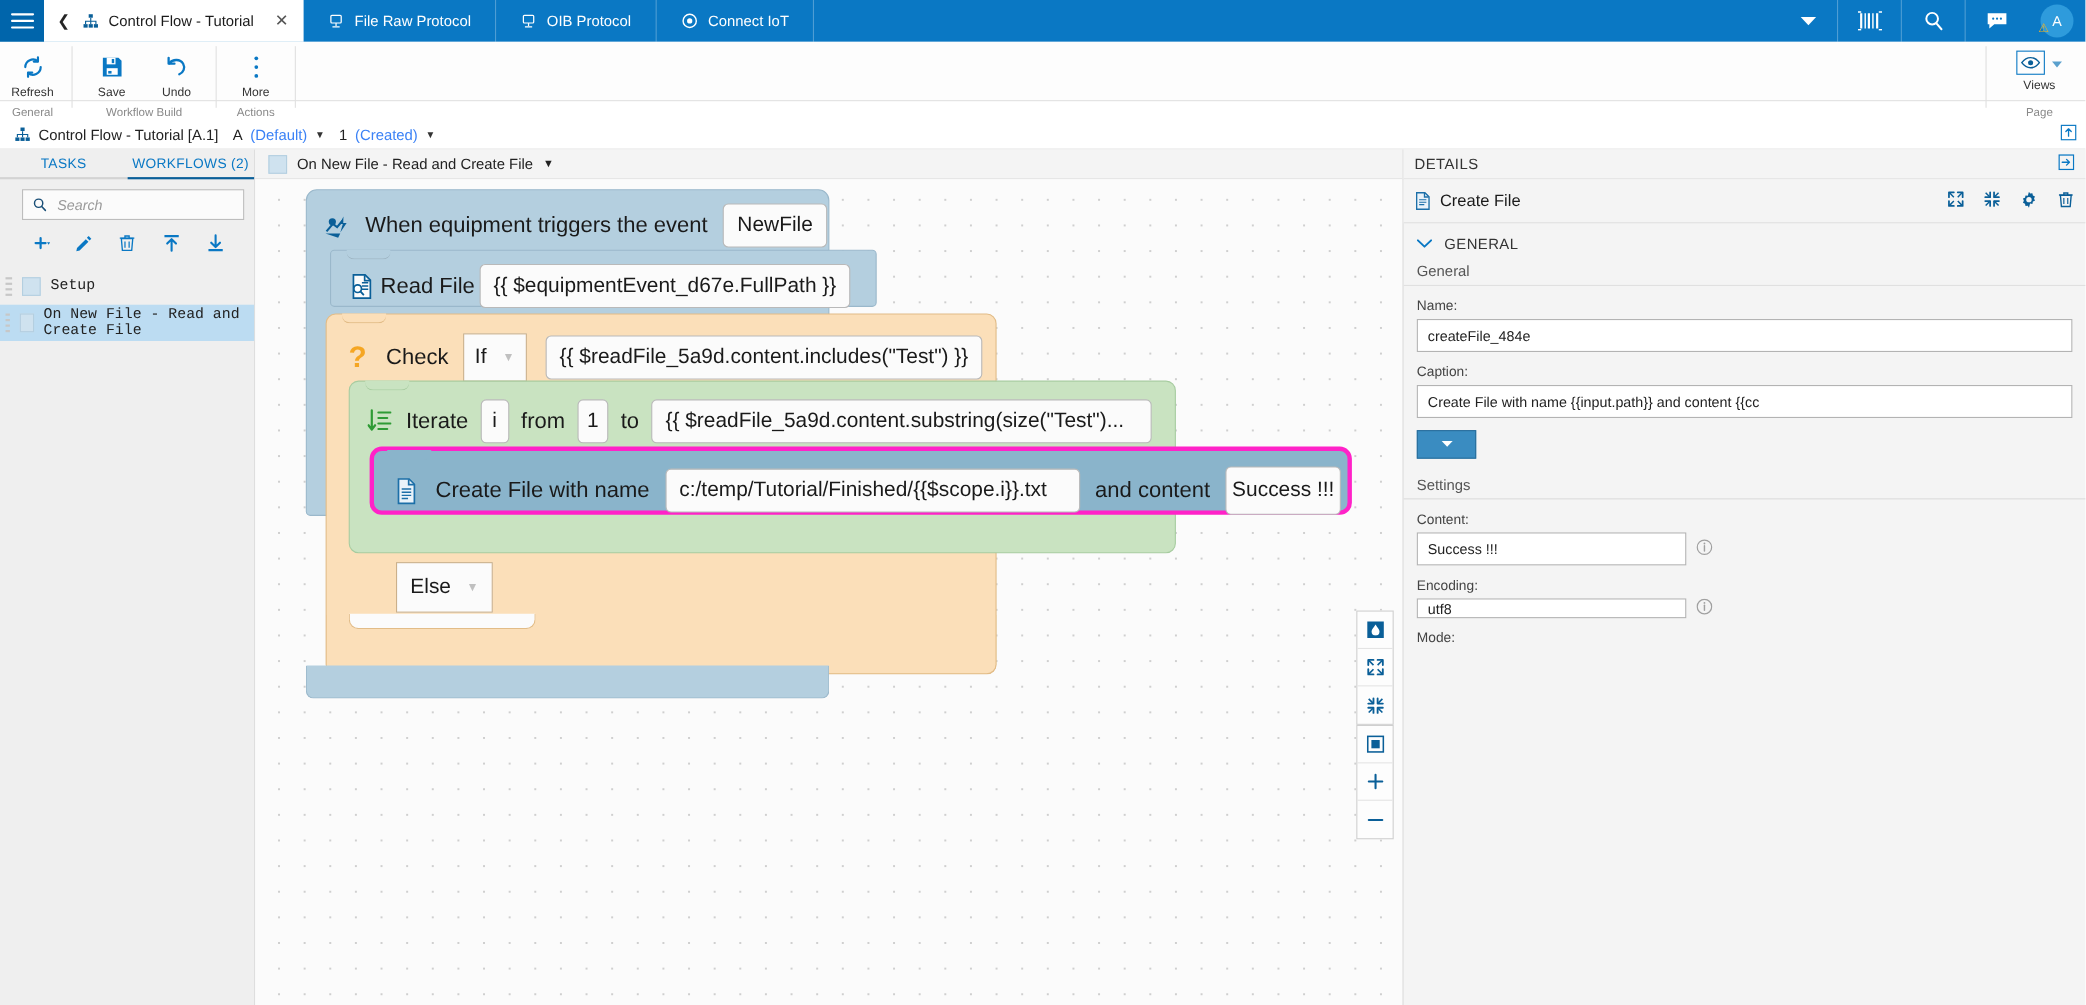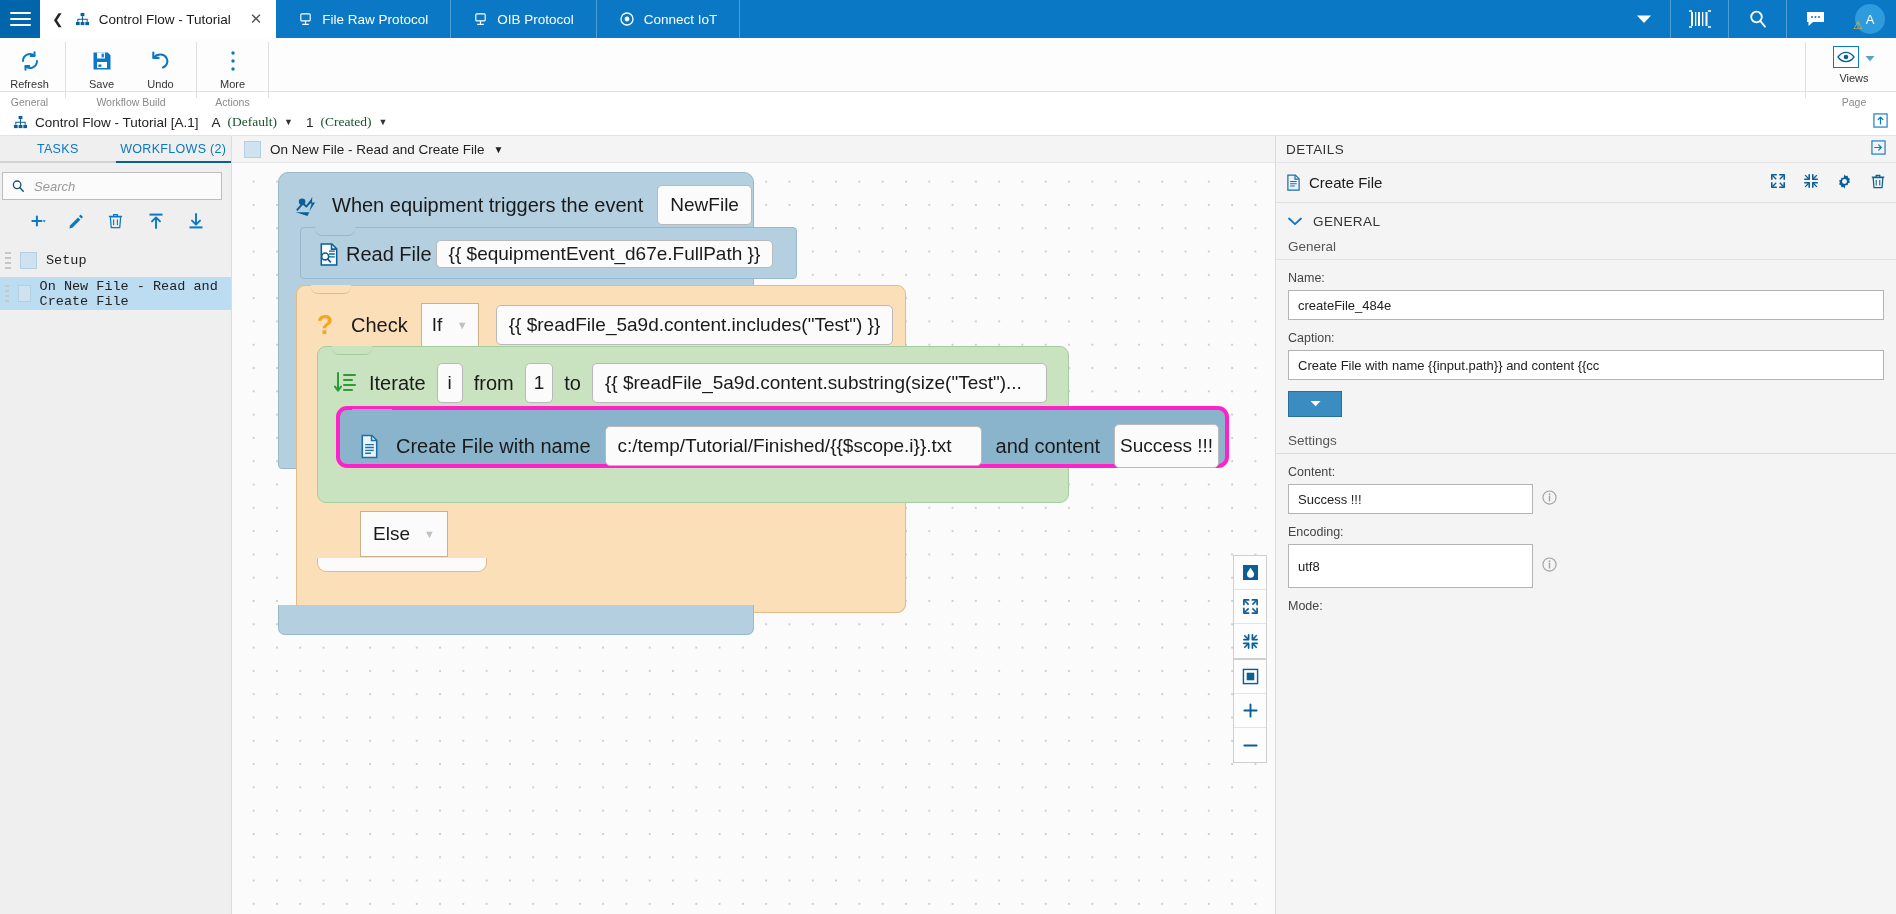--- a/index.html
+++ b/index.html
@@ -71,38 +71,38 @@
   .views-group{ position:relative; width:84px; height:71px; display:flex; flex-direction:column; align-items:center; padding-top:8px;}
   .eye-box{ border:1.5px solid #0a78c4; width:26px;height:22px; display:flex;align-items:center;justify-content:center;}
   .views-row{ display:flex; align-items:center; gap:6px;}
 
   
   .crumbbar{
     position:absolute; top:109px; left:0; width:1896px; height:27px;
     background:#fff; border-bottom:1px solid #e3e3e3;
     display:flex; align-items:center; padding-left:13px; gap:7px; font-size:13.5px;
   }
-  .crumbbar .muted{ color:#14532d;font-family:Liberation Serif, serif; }
+  .crumbbar .muted{ color:#3b82f6; }
   .crumb-caret{ color:#333; font-size:9px; }
   .crumb-right{ margin-left:auto; margin-right:8px; color:#0a78c4;}
 
   
   .leftpanel{
     position:absolute; top:136px; left:0; width:232px; height:778px;
     background:#efefef; border-right:1px solid #dcdcdc;
   }
   .lp-tabs{ display:flex; height:27px; font-size:12.5px;}
   .lp-tab{
     flex:1; display:flex; align-items:center; justify-content:center;
     color:#0a78c4; cursor:pointer; border-bottom:2px solid #d3d3d3;
     letter-spacing:.3px;
   }
   .lp-tab.active{ border-bottom:2px solid #0a5f98; color:#0a78c4;}
   .lp-search{
-    margin:9px 9px 0 2px; height:28px; background:#fbfbfb; border:1px solid #bdbdbd;
+    margin:9px 9px 0 20px; height:28px; background:#fbfbfb; border:1px solid #bdbdbd;
     display:flex; align-items:center; gap:7px; padding:3px 8px;
   }
   .lp-search input{
     border:none; outline:none; background:transparent; font-size:13px;
     font-family:"Liberation Sans", sans-serif; color:#333; width:100%;
   }
   .lp-search input::placeholder{ color:#9a9a9a; font-style:italic;}
   .lp-actions{ display:flex; align-items:center; justify-content:center; gap:0; height:42px; }
   .lp-act{ width:40px; display:flex; align-items:center; justify-content:center; color:#0a78c4; cursor:pointer;}
   .lp-list{ margin-top:2px;font-family:Liberation Mono, monospace; }
@@ -559,21 +559,21 @@
     <span class="ic-blk">
       <svg width="24" height="25" viewBox="0 0 24 26">
           <path d="M4 2h11l5 5v17H4z" fill="#fbfbfb" stroke="#0a5f98" stroke-width="1.6"></path>
           <path d="M14.6 2.4v5h5" fill="none" stroke="#0a5f98" stroke-width="1.6"></path>
           <path d="M12 9.5h6M12 12.5h6M12 15.5h6" stroke="#0a5f98" stroke-width="1.4"></path>
           <circle cx="8" cy="15" r="3.6" fill="#fff" stroke="#0a5f98" stroke-width="1.6"></circle>
           <path d="M10.6 17.6L13.4 20.6" stroke="#0a5f98" stroke-width="1.8" stroke-linecap="round"></path>
         </svg>
     </span>
     <span class="lbl-big">Read File</span>
-    <span class="field" style="height:28px">{{ $equipmentEvent_d67e.FullPath }}</span>
+    <span class="field" style="height:40px">{{ $equipmentEvent_d67e.FullPath }}</span>
   </div>
 
   <div class="blk" id="check">
     <div class="notch" style="background:#fbdfb9;border-bottom-color:#e2bc87"></div>
   </div>
   <div class="blk bar" style="left:80px;top:140px;gap:13px;">
     <span class="ic-blk" style="font-size:27px;color:#f5a623;font-weight:bold;">?</span>
     <span class="lbl-big">Check</span>
     <span class="pill" style="height:44px;width:58px;justify-content:space-between">
       <span>If</span>
@@ -769,21 +769,21 @@
             <path d="M8 6.6v5" stroke="#a0a0a0" stroke-width="1.4" stroke-linecap="round"></path>
             <circle cx="8" cy="4.4" r=".9" fill="#a0a0a0"></circle>
           </svg>
       </span>
     </div>
   </div>
 
   <div class="fld">
     <div class="cap">Encoding:</div>
     <div class="row">
-      <div class="inp" style="height:44px;max-width:245px">utf8</div>
+      <div class="inp" style="height:18px;max-width:245px">utf8</div>
       <span class="info">
         <svg width="15" height="15" viewBox="0 0 16 16">
             <circle cx="8" cy="8" r="7" stroke="#a0a0a0" stroke-width="1.2" fill="none"></circle>
             <path d="M8 6.6v5" stroke="#a0a0a0" stroke-width="1.4" stroke-linecap="round"></path>
             <circle cx="8" cy="4.4" r=".9" fill="#a0a0a0"></circle>
           </svg>
       </span>
     </div>
   </div>
 

